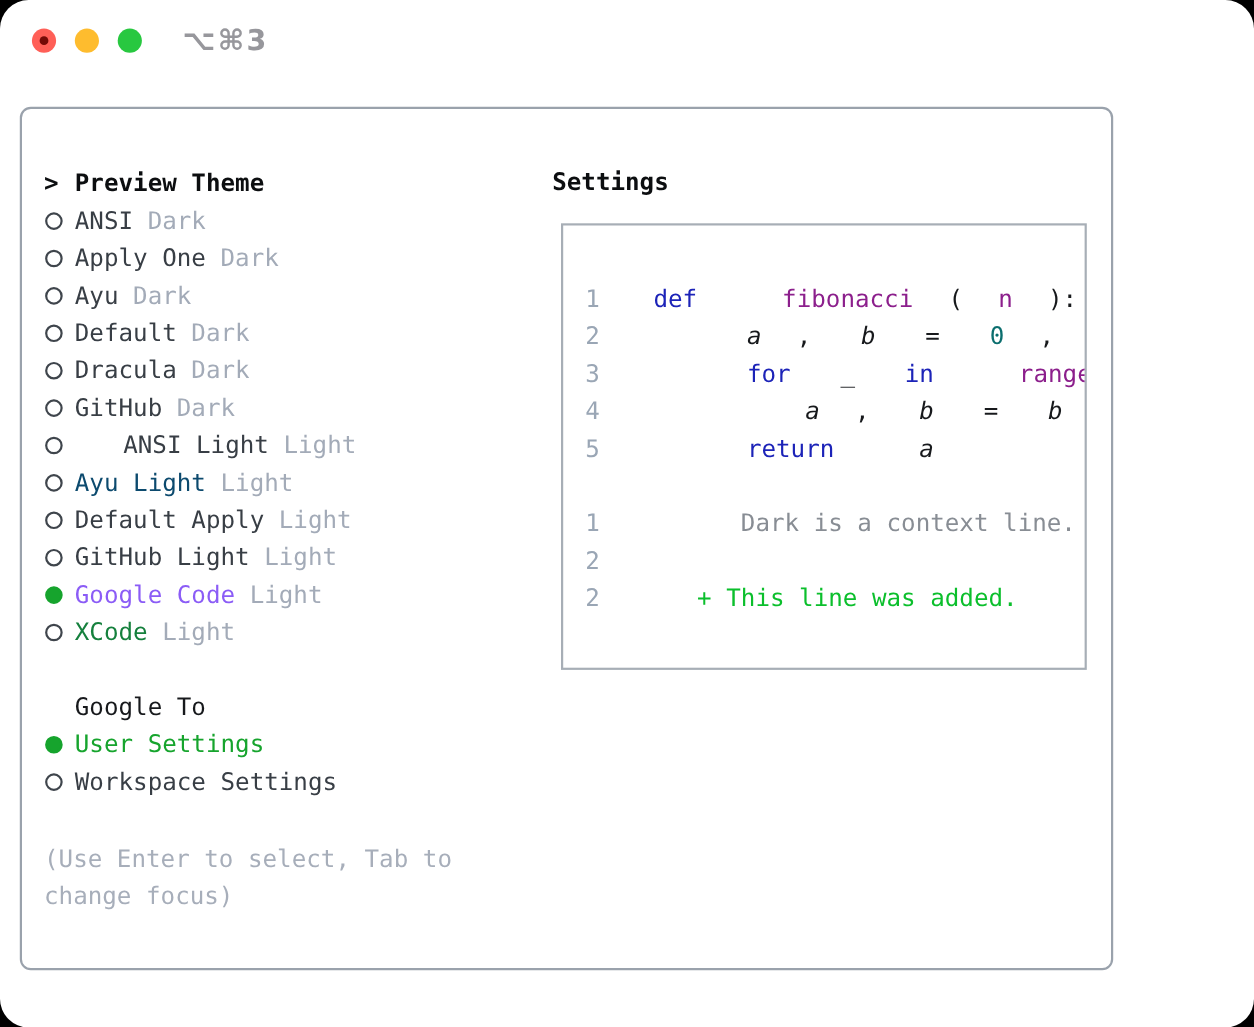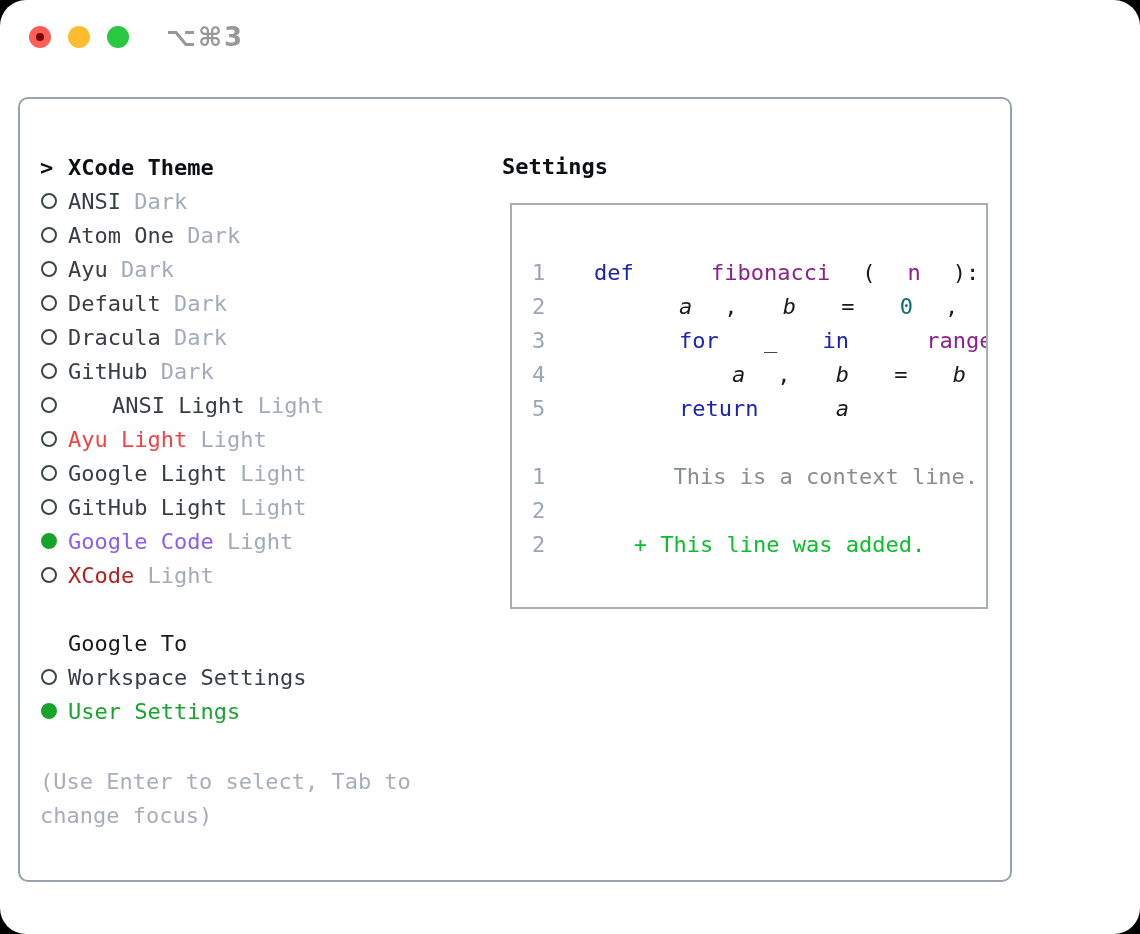--- a/index.html
+++ b/index.html
@@ -79,36 +79,36 @@
     <span class="shortcut">⌥⌘3</span>
   </div>
 
   <div class="panel">
 
     <div class="left-col">
       <div class="row">
         <span class="marker">
             <span class="caret">&gt;</span>
           </span>
-        <span class="hdr">XCode Theme</span>
+        <span class="hdr">Preview Theme</span>
       </div>
 
       <div id="theme-list">
           <div class="row">
             <span class="marker">
               <span class="circle"></span>
             </span>
             <span style="color: rgb(56, 62, 69);">ANSI</span>
             <span style="color: rgb(163, 171, 184); white-space: pre;"> Dark</span>
           </div>
           <div class="row">
             <span class="marker">
               <span class="circle"></span>
             </span>
-            <span style="color: rgb(56, 62, 69);">Atom One</span>
+            <span style="color: rgb(56, 62, 69);">Apply One</span>
             <span style="color: rgb(163, 171, 184); white-space: pre;"> Dark</span>
           </div>
           <div class="row">
             <span class="marker">
               <span class="circle"></span>
             </span>
             <span style="color: rgb(56, 62, 69);">Ayu</span>
             <span style="color: rgb(163, 171, 184); white-space: pre;"> Dark</span>
           </div>
           <div class="row">
@@ -136,72 +136,72 @@
             <span class="marker">
               <span class="circle"></span>
             </span>
             <span style="color: rgb(56, 62, 69); margin-left: 44px;">ANSI Light</span>
             <span style="color: rgb(163, 171, 184); white-space: pre;"> Light</span>
           </div>
           <div class="row">
             <span class="marker">
               <span class="circle"></span>
             </span>
-            <span style="color: #ef4444;">Ayu Light</span>
-            <span style="color: rgb(163, 171, 184); white-space: pre;"> Light</span>
-          </div>
-          <div class="row">
-            <span class="marker">
-              <span class="circle"></span>
-            </span>
-            <span style="color: rgb(56, 62, 69);">Google Light</span>
+            <span style="color: #0c4a6e;">Ayu Light</span>
+            <span style="color: rgb(163, 171, 184); white-space: pre;"> Light</span>
+          </div>
+          <div class="row">
+            <span class="marker">
+              <span class="circle"></span>
+            </span>
+            <span style="color: rgb(56, 62, 69);">Default Apply</span>
             <span style="color: rgb(163, 171, 184); white-space: pre;"> Light</span>
           </div>
           <div class="row">
             <span class="marker">
               <span class="circle"></span>
             </span>
             <span style="color: rgb(56, 62, 69);">GitHub Light</span>
             <span style="color: rgb(163, 171, 184); white-space: pre;"> Light</span>
           </div>
           <div class="row">
             <span class="marker">
               <span class="circle filled"></span>
             </span>
             <span style="color: #8b5cf6;">Google Code</span>
             <span style="color: rgb(163, 171, 184); white-space: pre;"> Light</span>
           </div>
           <div class="row">
             <span class="marker">
               <span class="circle"></span>
             </span>
-            <span style="color: #b91c1c;">XCode</span>
+            <span style="color: #15803d;">XCode</span>
             <span style="color: rgb(163, 171, 184); white-space: pre;"> Light</span>
           </div>
         </div>
 
       <div class="spacer"></div>
 
       <div class="row">
         <span class="marker"></span>
         <span class="hdr2">Google To</span>
       </div>
 
       <div id="apply-list">
           <div class="row">
             <span class="marker">
+              <span class="circle filled"></span>
+            </span>
+            <span style="color: rgb(22, 164, 45);">User Settings</span>
+          </div>
+          <div class="row">
+            <span class="marker">
               <span class="circle"></span>
             </span>
             <span style="color: rgb(56, 62, 69);">Workspace Settings</span>
-          </div>
-          <div class="row">
-            <span class="marker">
-              <span class="circle filled"></span>
-            </span>
-            <span style="color: rgb(22, 164, 45);">User Settings</span>
           </div>
         </div>
     </div>
 
     <div class="help" style="color: rgb(167, 174, 186);">(Use Enter to select, Tab to change focus)</div>
 
     <div class="preview-title">Settings</div>
 
     <div class="preview-box">
       <div id="preview-lines">
@@ -224,21 +224,21 @@
           <div class="pline">
             <span class="ln" style="color: rgb(154, 166, 181);">5</span>
             <span class="content"><span class="seg" style="color: rgb(23, 25, 28);">    </span><span class="seg" style="color: rgb(28, 35, 184);">return</span><span class="seg" style="color: rgb(23, 25, 28);"> </span><span class="seg it" style="color: rgb(23, 25, 28);">a</span></span>
           </div>
           <div class="pline">
             <span class="ln" style="color: rgb(154, 166, 181);"></span>
             <span class="content"></span>
           </div>
           <div class="pline">
             <span class="ln" style="color: rgb(154, 166, 181);">1</span>
-            <span class="content"><span class="seg" style="color: rgb(136, 141, 148);">      This is a context line.</span></span>
+            <span class="content"><span class="seg" style="color: rgb(136, 141, 148);">      Dark is a context line.</span></span>
           </div>
           <div class="pline">
             <span class="ln" style="color: rgb(154, 166, 181);">2</span>
           </div>
           <div class="pline">
             <span class="ln" style="color: rgb(154, 166, 181);">2</span>
             <span class="content"><span class="seg" style="color: rgb(11, 191, 44);">   + This line was added.</span></span>
           </div>
         </div>
     </div>

